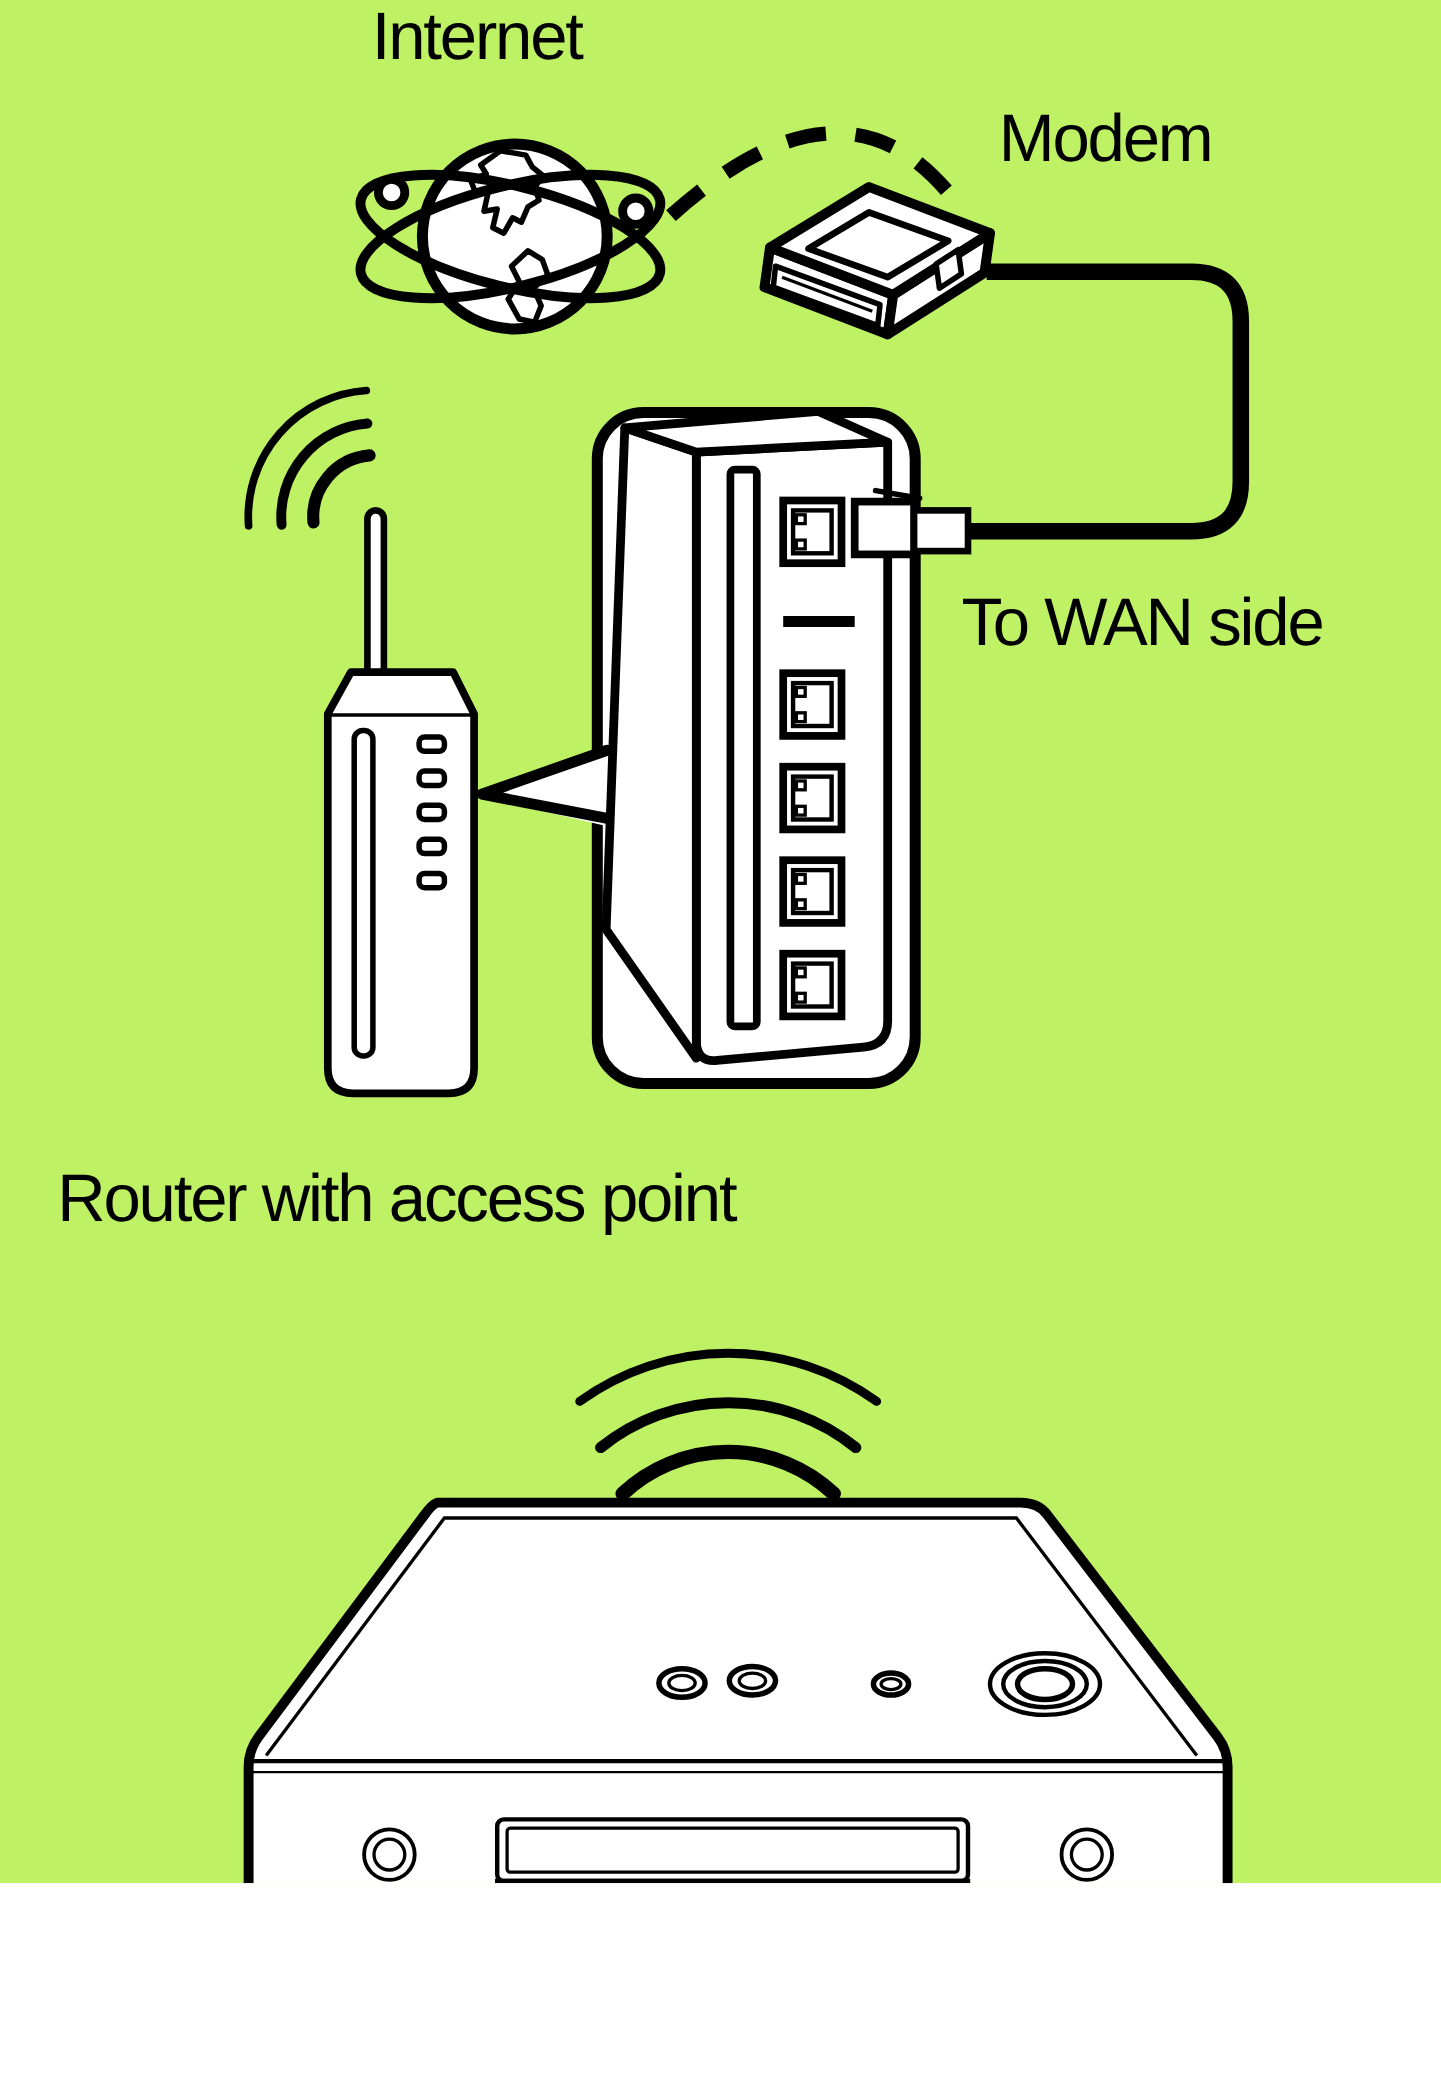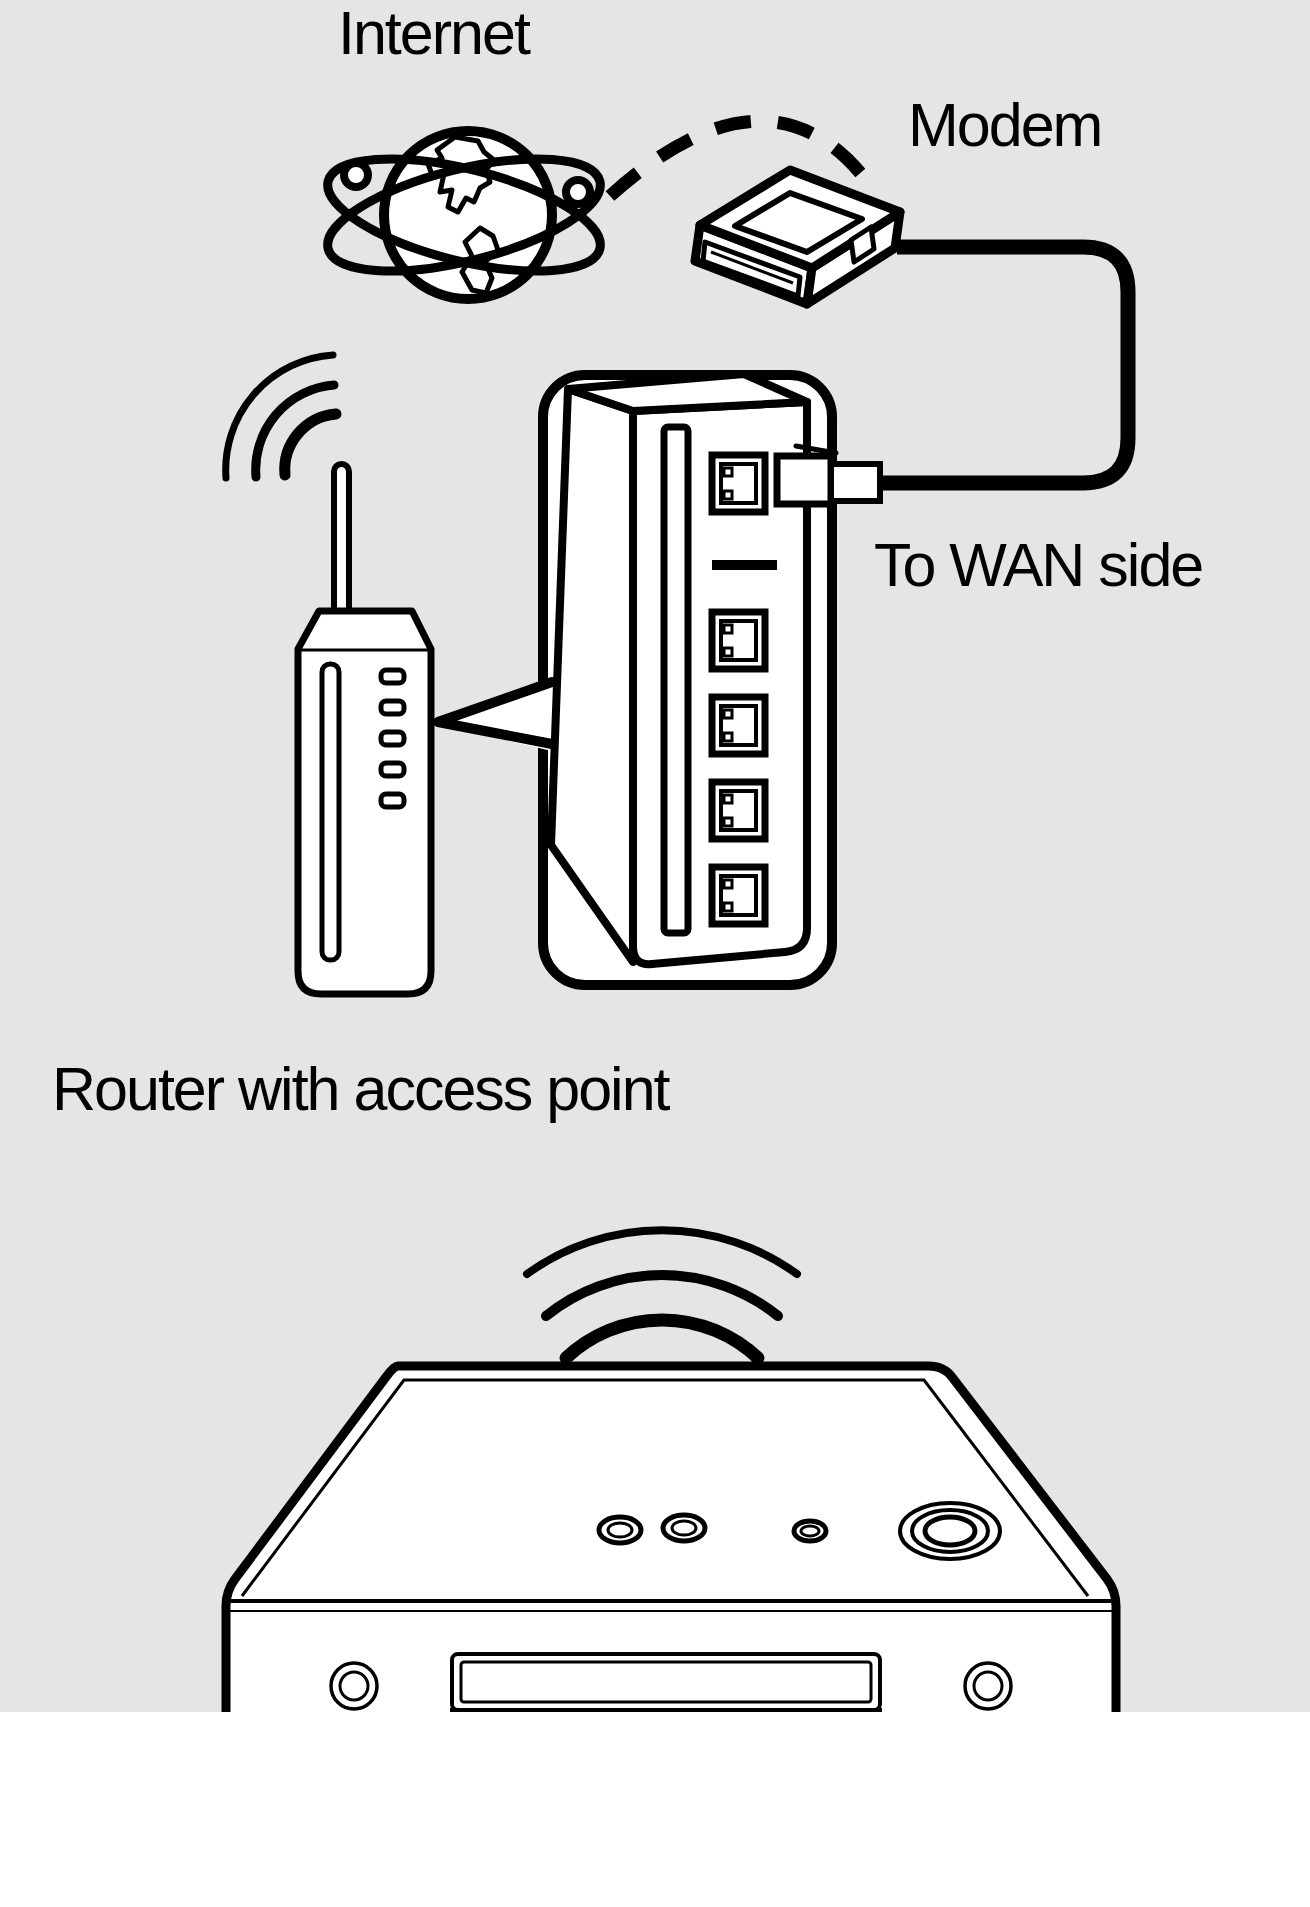--- a/index.html
+++ b/index.html
@@ -1,19 +1,19 @@
 <!DOCTYPE html>
 <html><head>
 <meta charset="utf-8">
 <style>
   html,body{margin:0;padding:0;background:#ffffff;}
   .canvas{
     position:relative;
     width:1310px;height:1712px;
-    background:#e5e5e5;
+    background:#bef264;
     font-family:"Liberation Sans", sans-serif;
     overflow:hidden;
   }
   svg{display:block;}
   .lbl{
     fill:#000000;
     font-family:"Liberation Sans", sans-serif;
     font-size:61px;
     letter-spacing:-2px;
   }

